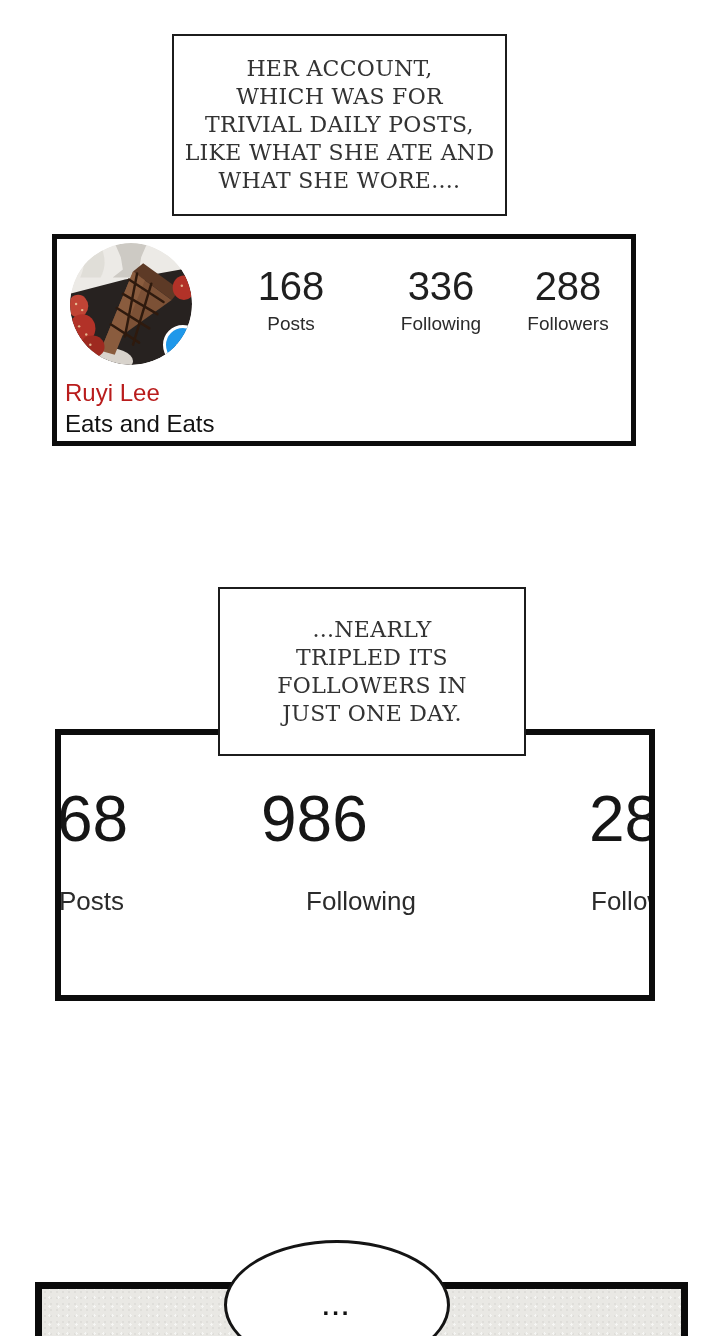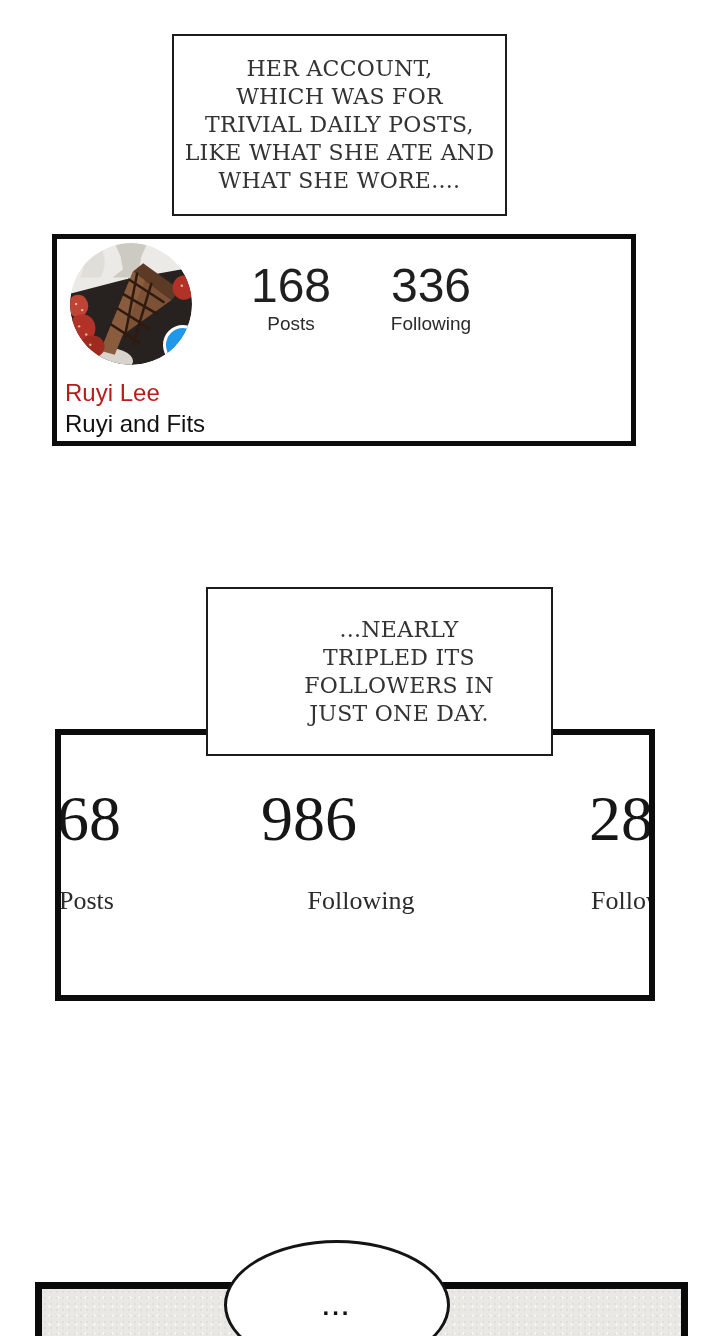--- a/index.html
+++ b/index.html
@@ -8,52 +8,52 @@
     overflow:hidden;font-family:"Liberation Sans",sans-serif;color:#1d1d1d;margin-top:29px;
   }
   
   .caption{
     position:absolute;background:#ffffff;border:2px solid #1c1c1c;
     display:flex;align-items:center;justify-content:center;text-align:center;
     font-family:"DejaVu Serif",serif;font-size:22px;line-height:28px;
     color:#333333;letter-spacing:0.3px;white-space:pre-line;z-index:4;
   }
   .caption-top{left:172px;top:5px;width:331px;height:178px;}
-  .caption-mid{left:206px;top:558px;width:304px;height:165px;padding-left:39px;}
+  .caption-mid{left:218px;top:558px;width:304px;height:165px;}
 
   
   .profile-card{
     position:absolute;left:52px;top:205px;width:584px;height:212px;
     border:5px solid #0c0c0c;background:#ffffff;box-sizing:border-box;
   }
   .avatar{
     position:absolute;left:13px;top:4px;width:122px;height:122px;
     border-radius:50%;overflow:hidden;
   }
   .avatar svg{display:block;width:100%;height:100%;}
   .plus-badge{
     position:absolute;left:93px;top:82px;width:34px;height:34px;
     background:#1f98ea;border:3px solid #ffffff;border-radius:50%;
     display:flex;align-items:center;justify-content:center;
     color:#ffffff;font-size:26px;font-weight:bold;line-height:1;
   }
   .stat-col{
     position:absolute;top:24px;width:140px;text-align:center;
   }
-  .stat-col .num{font-size:48px;line-height:46px;color:#1f1f1f;}
+  .stat-col .num{font-size:40px;line-height:46px;color:#1f1f1f;}
   .stat-col .lbl{font-size:19px;line-height:24px;margin-top:3px;color:#2b2b2b;}
-  .stat-posts{left:164px;} .stat-following{left:304px;} .stat-followers{left:441px;}
+  .stat-posts{left:164px;} .stat-following{left:314px;} .stat-followers{left:441px;}
   .profile-name{position:absolute;left:8px;top:138px;font-size:24px;line-height:31px;color:#b91c1c;}
   .profile-bio{position:absolute;left:8px;top:169px;font-size:24px;line-height:31px;color:#111111;}
 
   
   .zoom-panel{
     position:absolute;left:55px;top:700px;width:600px;height:272px;
     border:6px solid #0c0c0c;background:#ffffff;box-sizing:border-box;
-    overflow:hidden;z-index:2;font-family:Liberation Serif, serif;
+    overflow:hidden;z-index:2;
   }
   .znum{position:absolute;top:48px;font-size:64px;line-height:72px;color:#161616;}
   .zlbl{position:absolute;top:150px;font-size:26px;line-height:32px;color:#2b2b2b;}
   .znum-posts{left:-4px;} .zlbl-posts{left:-2px;}
   .znum-following{left:200px;width:200px;text-align:left;}
   .zlbl-following{left:200px;width:200px;text-align:center;}
   .znum-followers{left:528px;width:180px;} .zlbl-followers{left:530px;width:180px;}
 
   
   .bottom-panel{
@@ -133,23 +133,27 @@
     </div>
 
     <div class="stat-col stat-posts">
       <div class="num">168</div>
       <div class="lbl">Posts</div>
     </div>
     <div class="stat-col stat-following">
       <div class="num">336</div>
       <div class="lbl">Following</div>
     </div>
+    <div class="stat-col stat-followers">
+      <div class="num">288</div>
+      <div class="lbl">Followers</div>
+    </div>
 
     <div class="profile-name">Ruyi Lee</div>
-    <div class="profile-bio">Ruyi and Fits</div>
+    <div class="profile-bio">Eats and Eats</div>
   </div>
 
   <div class="caption caption-mid">
     <span>...NEARLY
 TRIPLED ITS
 FOLLOWERS IN
 JUST ONE DAY.</span>
   </div>
 
   <div class="zoom-panel">

